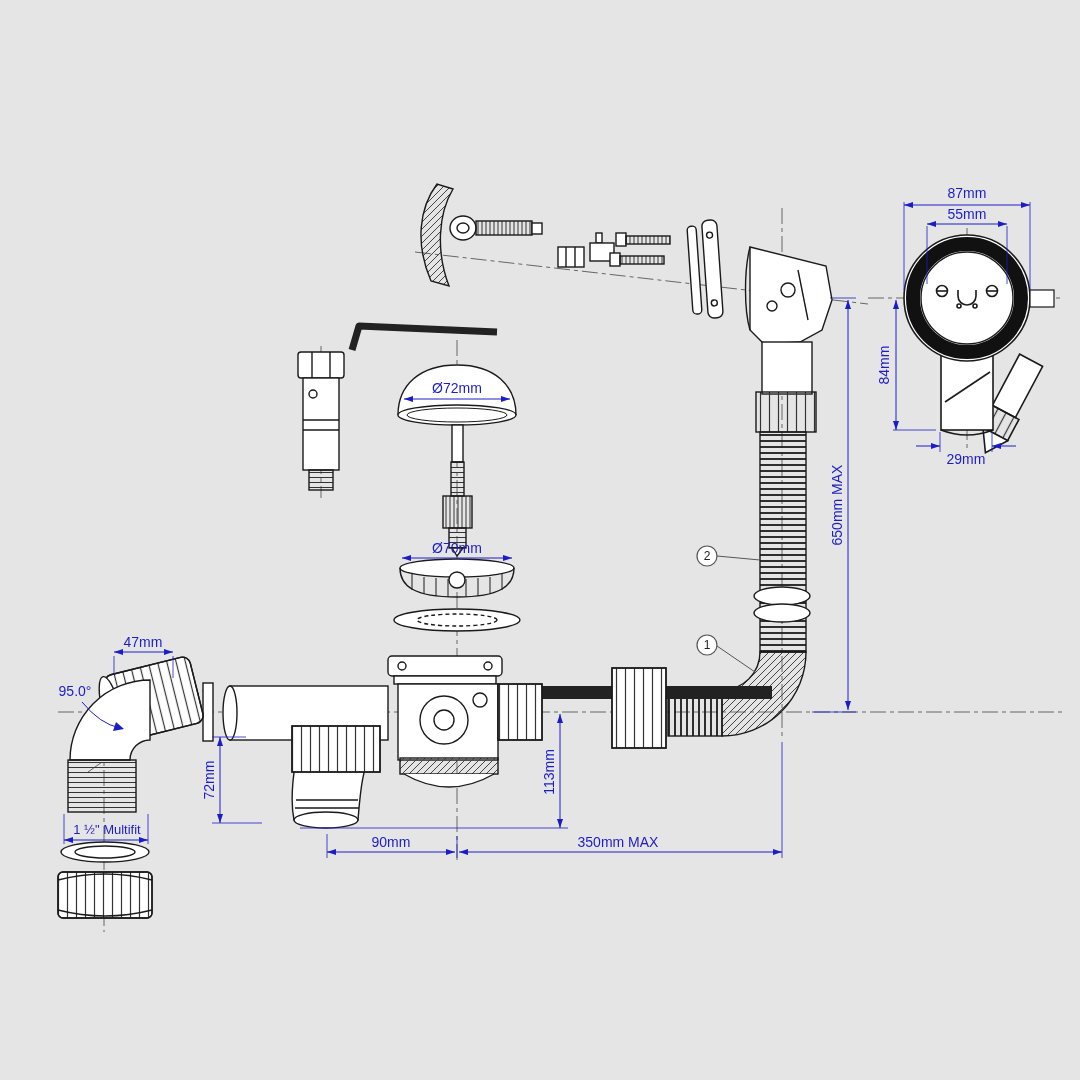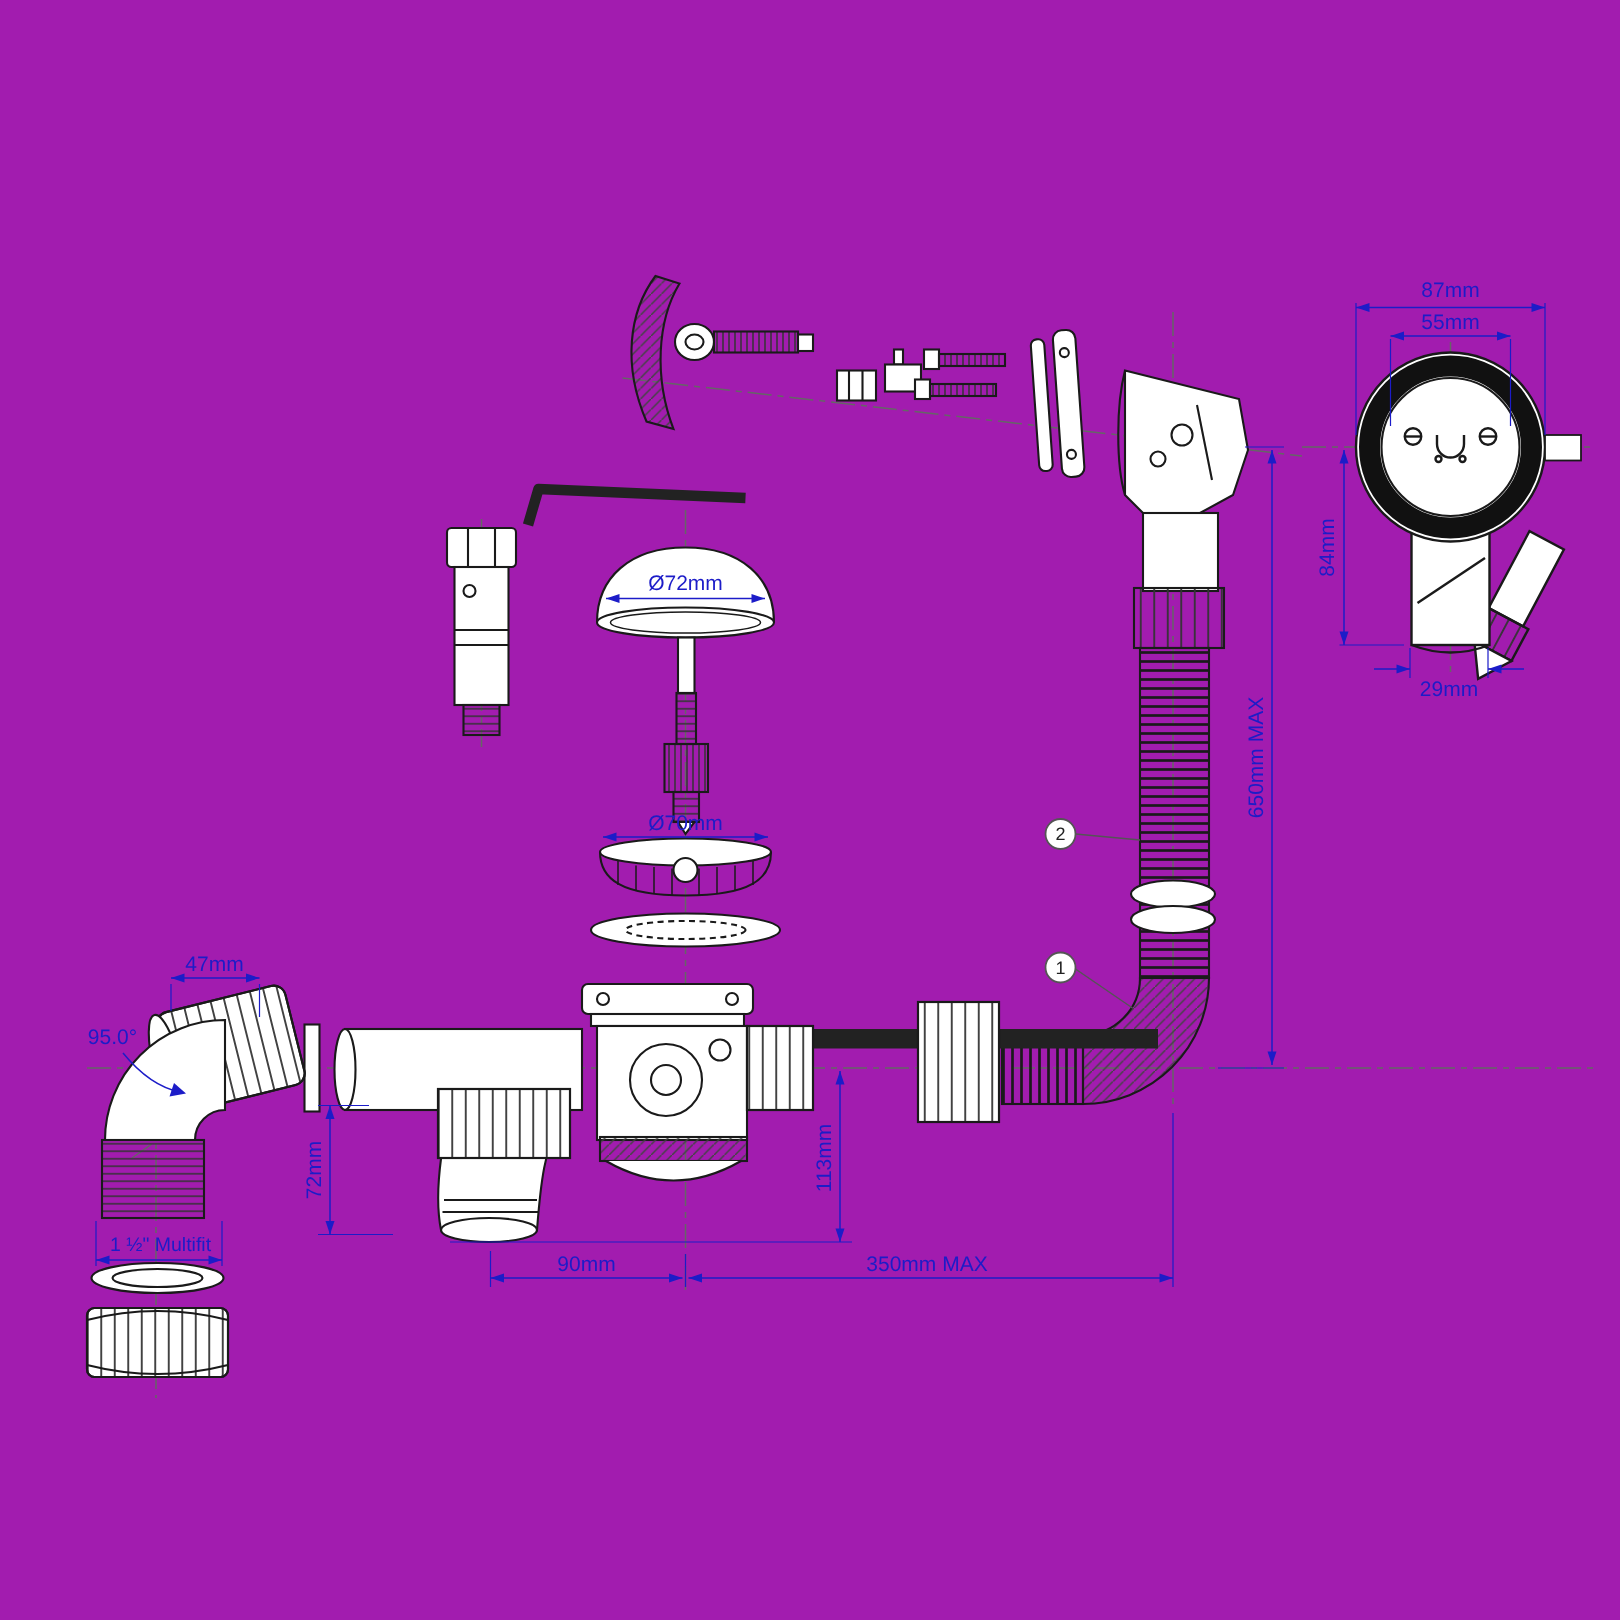--- a/index.html
+++ b/index.html
@@ -1,16 +1,16 @@
 <!DOCTYPE html>
 <html><head>
 <meta charset="utf-8">
 <style>
   html,body{margin:0;padding:0;background:#ffffff;}
-  .page{width:1080px;height:1080px;position:relative;background:#a21caf;overflow:hidden;
+  .page{width:1080px;height:1080px;position:relative;background:#e5e5e5;overflow:hidden;
         font-family:"Liberation Sans",sans-serif;}
   svg{display:block}
   .dimt{fill:#1c1cc8;font-family:"Liberation Sans",sans-serif;font-size:14px;}
   .dimt.small{font-size:13px;}
   .callt{fill:#222;font-family:"Liberation Sans",sans-serif;font-size:12px;}
 </style>
 </head>
 <body>
 
 <div class="page">

